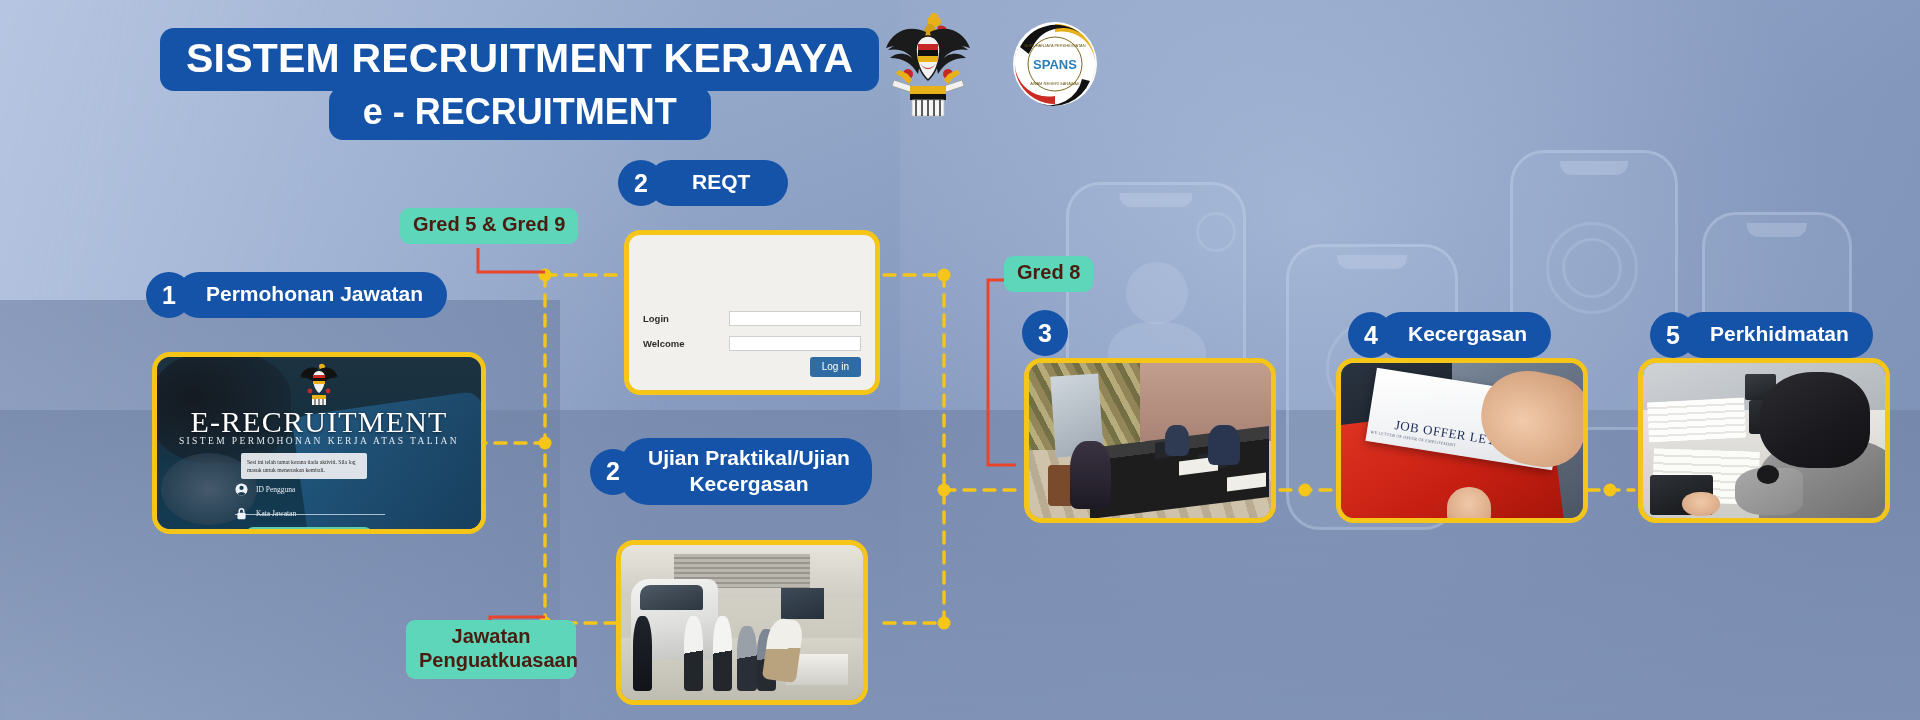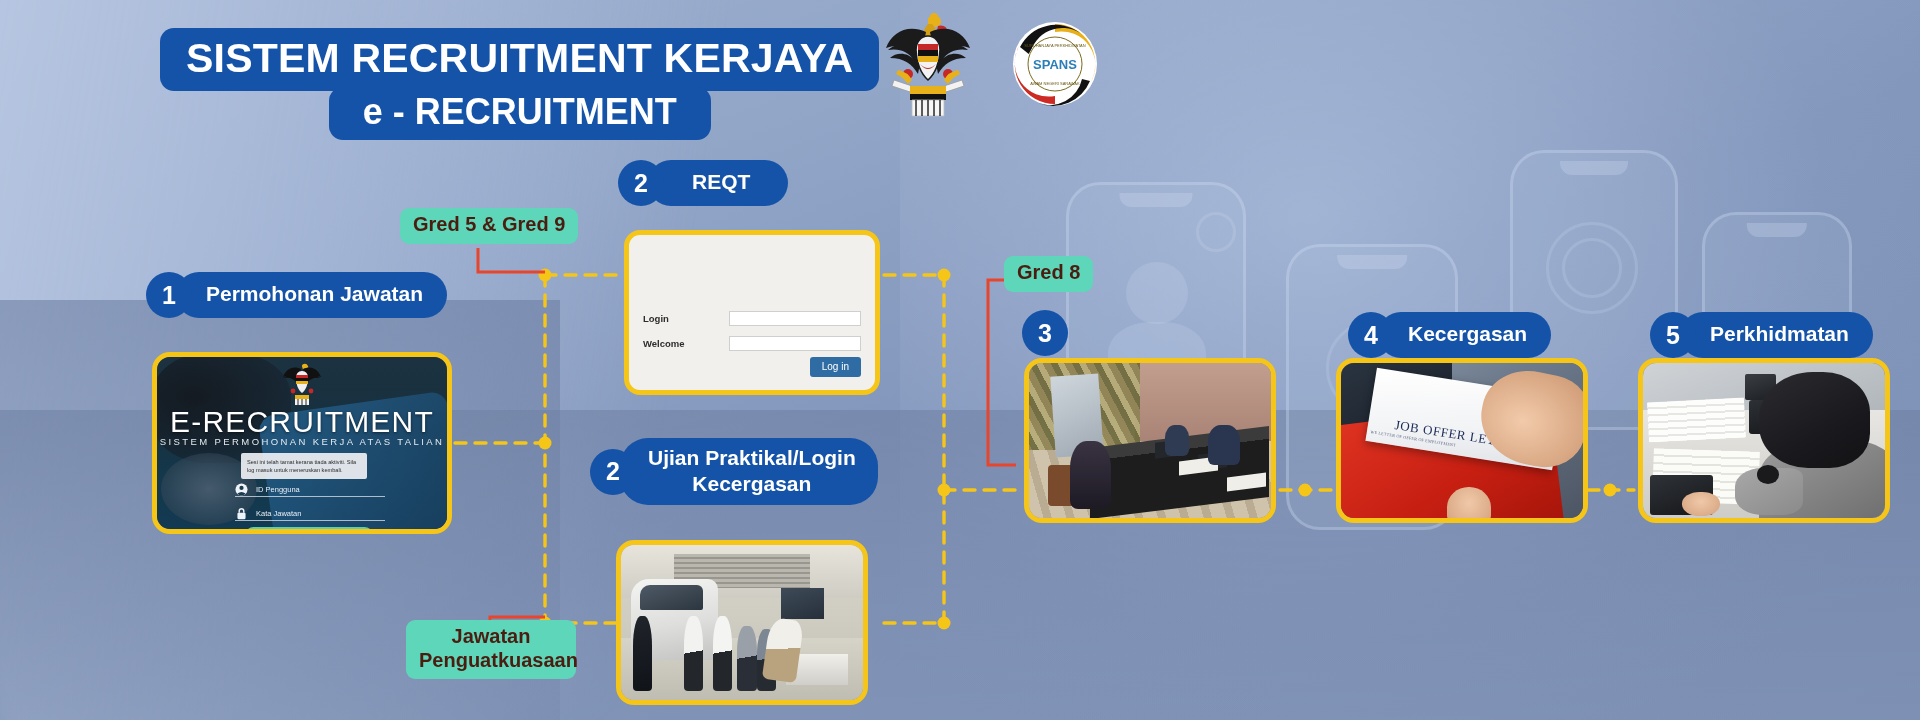--- a/index.html
+++ b/index.html
@@ -122,21 +122,21 @@
   
   .card {
     position: absolute; z-index: 6;
     border: 5px solid #f5c518;
     border-radius: 18px;
     overflow: hidden;
     background: #5d6c86;
   }
 
   
-  .erec { left: 152px; top: 352px; width: 300px; height: 182px; }
+  .erec { left: 152px; top: 352px; width: 334px; height: 182px; font-family: Liberation Serif, serif; }
   .erec-inner {
     position: absolute; inset: 0;
     background:
       linear-gradient(180deg, #1c3240 0%, #16303f 42%, #14384c 70%, #123a52 100%);
   }
   .erec-photo-l {
     position:absolute; left:-6px; top:-4px; width:140px; height:110px;
     background: radial-gradient(ellipse at 30% 40%, rgba(20,25,32,.95), rgba(25,42,56,.5));
     border-radius: 40%;
   }
@@ -163,21 +163,21 @@
   .erec-notice {
     position: absolute; left: 84px; top: 96px; width: 126px;
     background: rgba(238,240,243,.92); color: #2a2a2a;
     font-size: 5.6px; line-height: 1.45;
     padding: 5px 6px; border-radius: 2px;
   }
   .erec-field {
     position: absolute; left: 78px; width: 150px;
     display: flex; align-items: center; gap: 8px;
     border-bottom: 1px solid rgba(235,240,248,.7);
-    padding-bottom: 0;
+    padding-bottom: 18px;
   }
   .erec-field .ficon { width: 13px; height: 13px; flex: 0 0 auto; }
   .erec-field .ftext { color: #e8eef6; font-size: 7.5px; }
   .erec-f1 { top: 126px; }
   .erec-f2 { top: 150px; }
   .erec-btn {
     position: absolute; left: 88px; top: 170px; width: 128px; height: 17px;
     background: #5ecfae; border-radius: 9px;
     display: flex; align-items: center; justify-content: center;
     color: #214a43; font-size: 7px; font-weight: 700;
@@ -428,21 +428,21 @@
   </div>
 
   <div class="pill-group" style="left:618px; top:160px;">
     <div class="pill-num">2</div>
     <div class="pill-label" style="padding-left:44px; padding-right:38px;">REQT</div>
   </div>
 
   <div class="pill-group" style="left:590px; top:438px;">
     <div class="pill-num">2</div>
     <div class="pill-label two-line">
-      <span>Ujian Praktikal/Login</span><br>
+      <span>Ujian Praktikal/Ujian</span><br>
       <span>Kecergasan</span>
     </div>
   </div>
 
   <div class="pill-group" style="left:1022px; top:310px;">
     <div class="pill-num">3</div>
   </div>
 
   <div class="pill-group" style="left:1348px; top:312px;">
     <div class="pill-num">4</div>

